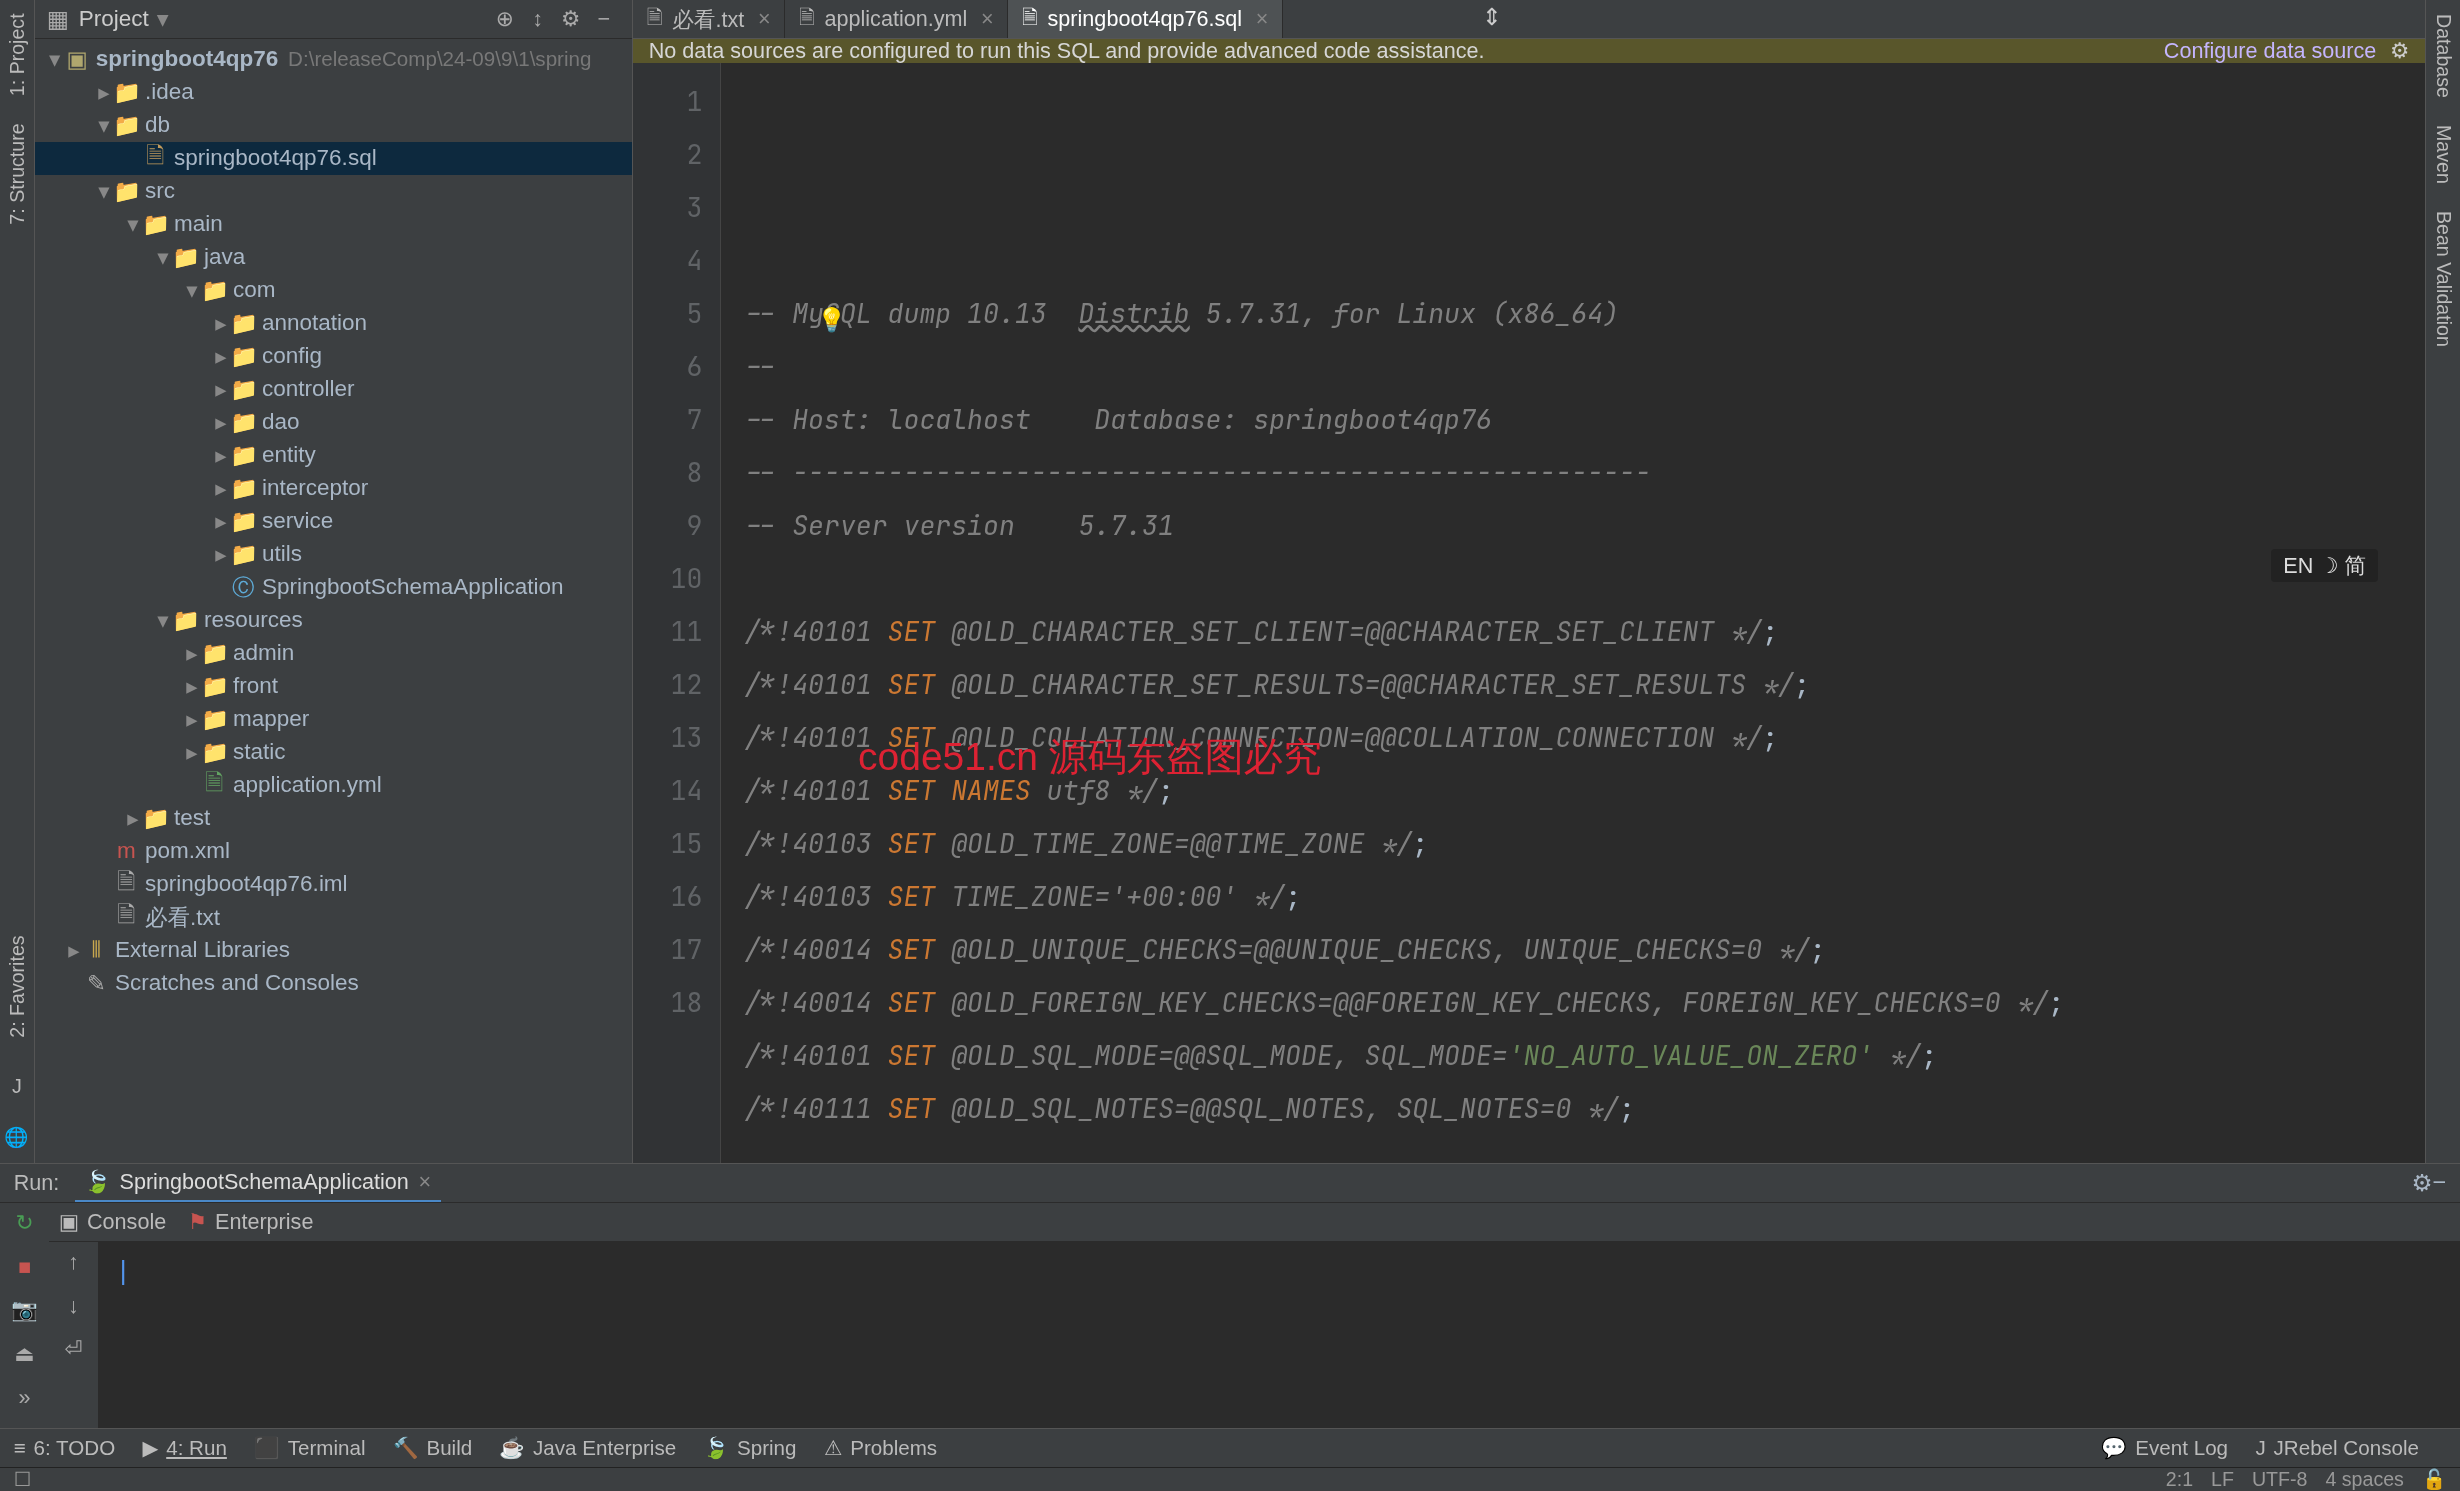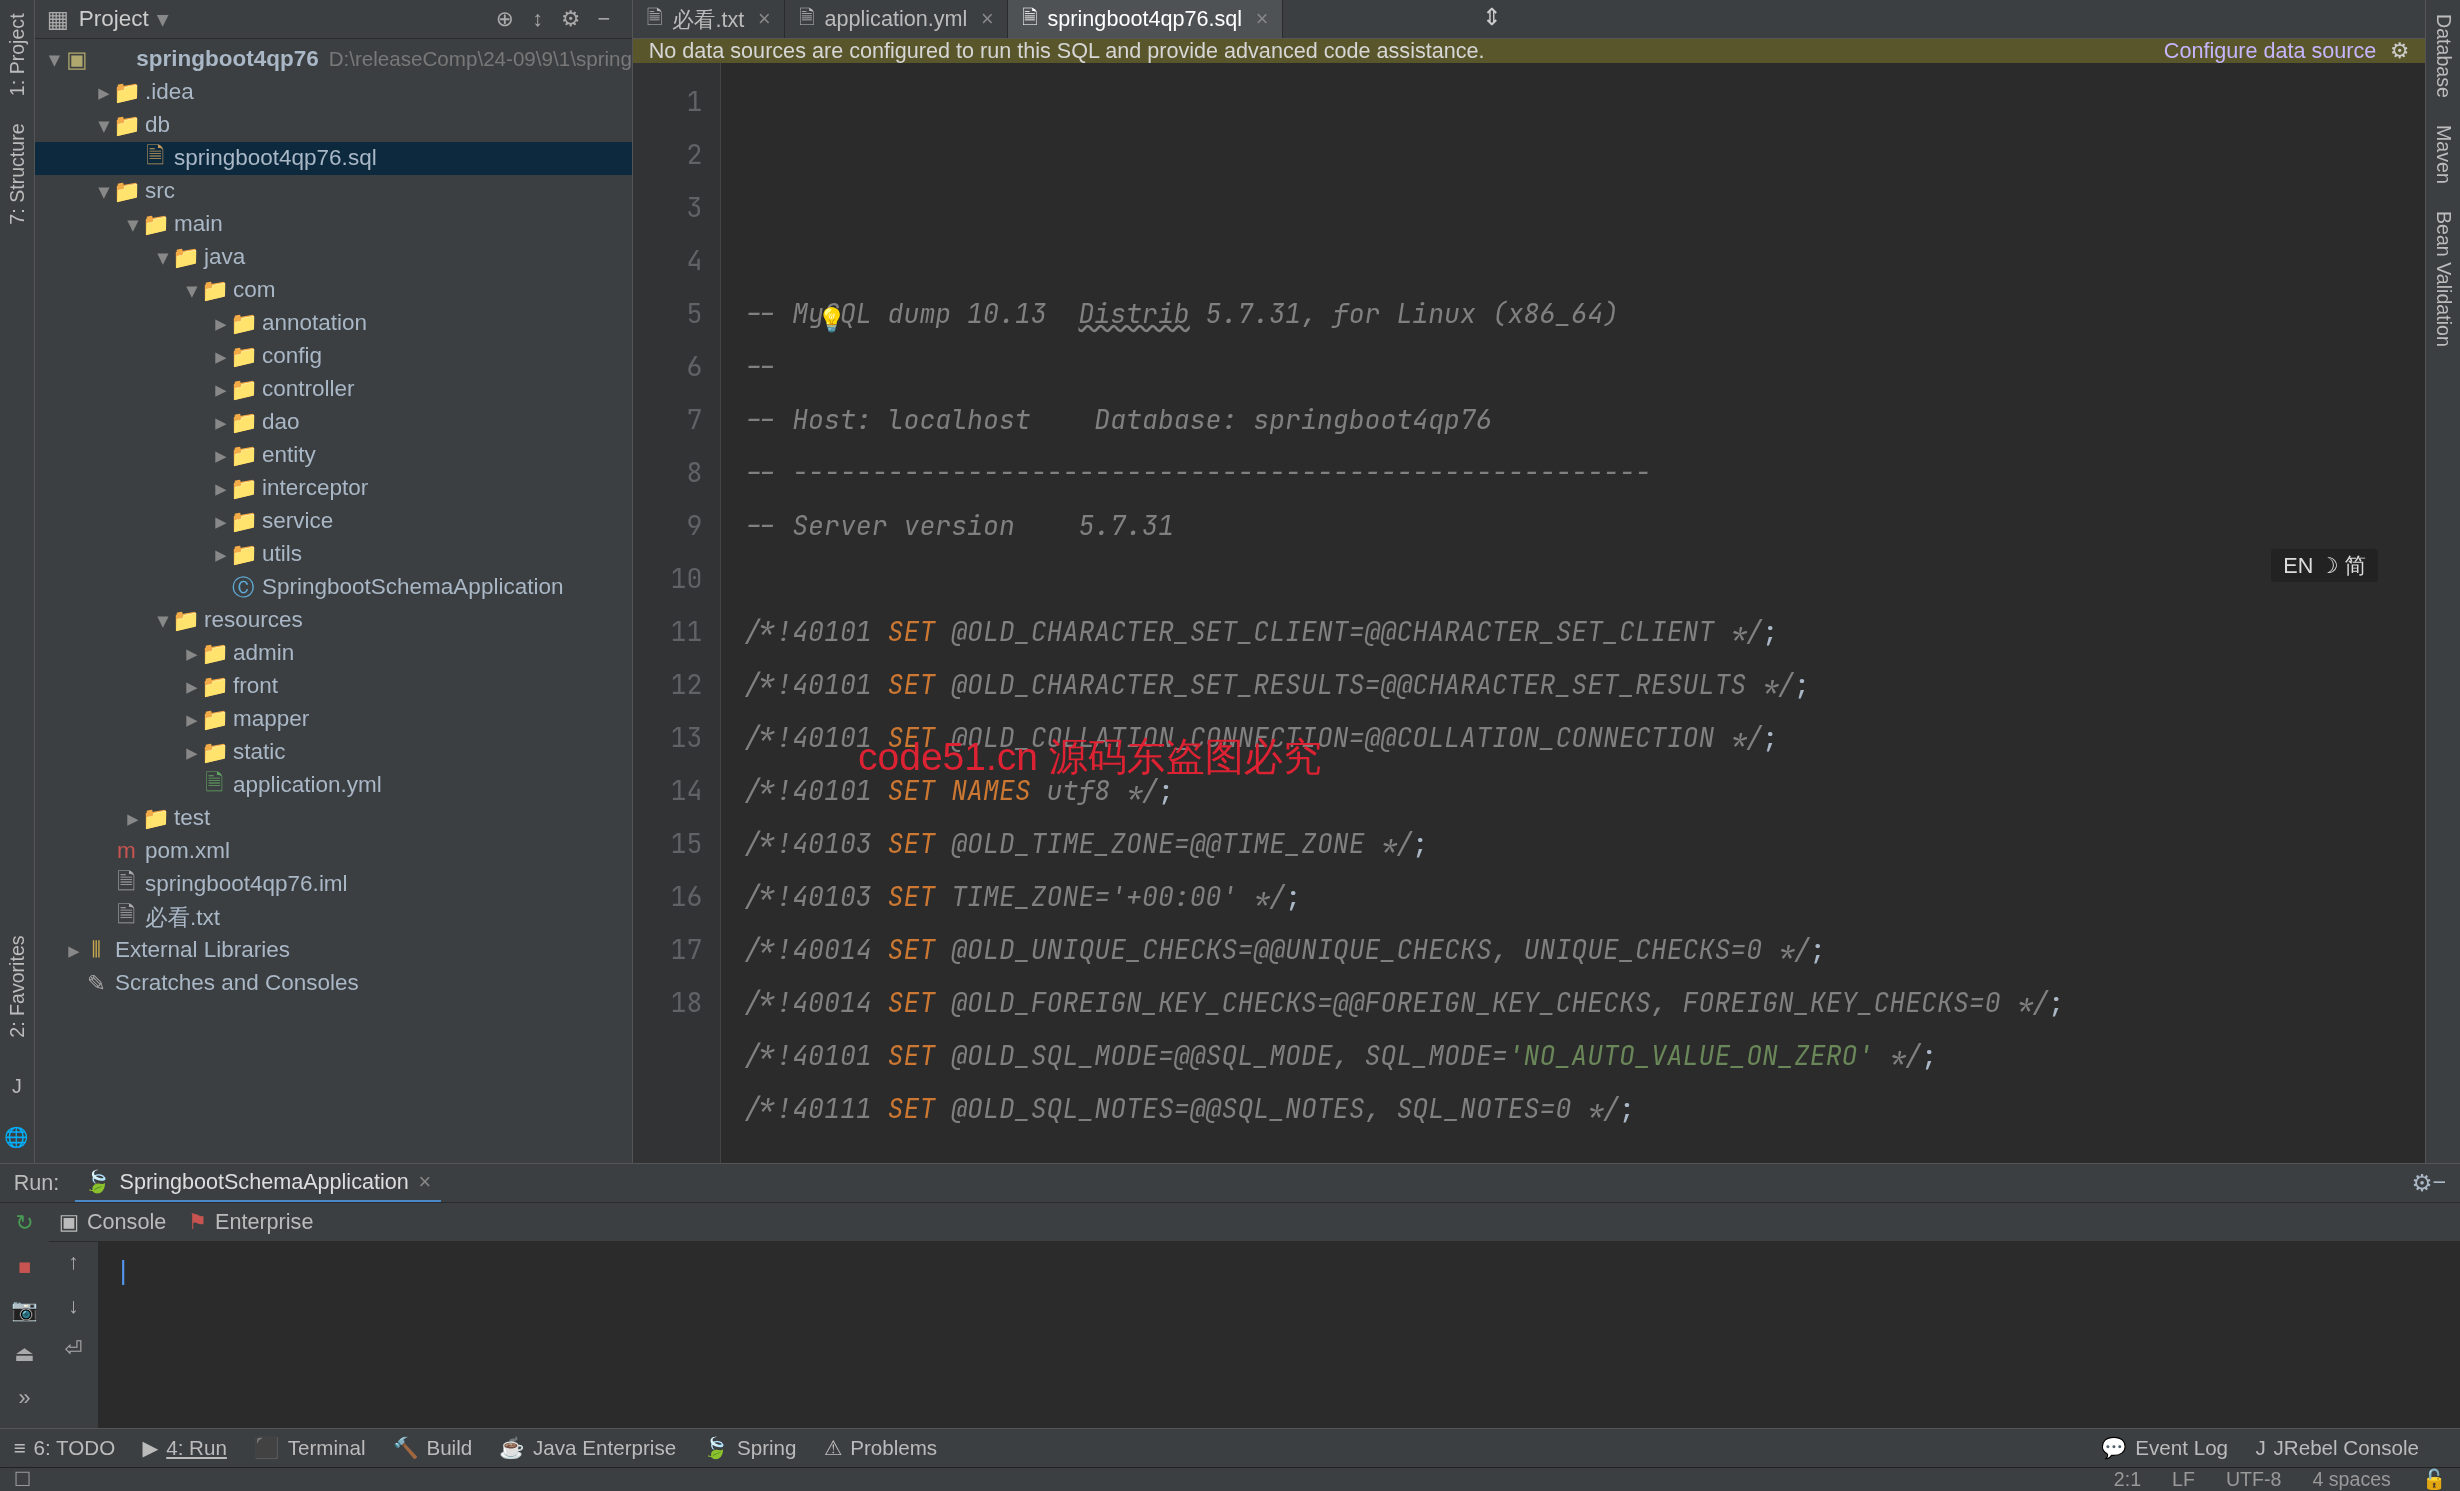--- a/index.html
+++ b/index.html
@@ -14,21 +14,21 @@
 .side-hdr .ttl { color:#ccc; font-size:22.5px;text-align:right; }
 .side-hdr .drop { margin-left:7.8px; color:#888; }
 .side-hdr .spacer { flex:1; }
 .side-hdr .hicon { width:33px; text-align:center; color:#aaa; cursor:pointer; font-size:21.6px; }
 .tree { flex:1; overflow:auto; padding-top:3.9px; font-size:22.5px; }
 .node { display:flex; align-items:center; height:33px; white-space:nowrap; cursor:pointer; }
 .node .chev { width:19.6px; text-align:center; color:#888; }
 .node .ficon { width:25.5px; text-align:center; margin-right:5.9px; }
 .node.sel { background:#0d293e; }
 .node .dim { color:#787878; margin-left:9.8px; font-size:20.6px; }
-.fcolor-proj { color:#a9b7c6; font-weight:bold;margin-left:41px; }
+.fcolor-proj { color:#a9b7c6; font-weight:bold; }
 .fcolor-folder { color:#a9b7c6; }
 .ic-folder { color:#b0a76e; }
 .ic-folder-sp { color:#4b8bbe; }
 .ic-file { color:#aaa; }
 .ic-sql { color:#c19a5b; }
 .ic-yml { color:#62a362; }
 .ic-xml { color:#c75450; }
 .ic-class { color:#5eaad6; }
 .ic-lib { color:#c9a84e; }
 .main { flex:1; display:flex; flex-direction:column; min-width:0; background:#2b2b2b; position:relative; }
@@ -70,21 +70,21 @@
 .run-tabs .rt { display:flex; align-items:center; color:#bbb; font-size:21.6px; cursor:pointer; }
 .run-tabs .rt .ic { margin-right:7.8px; }
 .run-right { flex:1; display:flex; flex-direction:column; }
 .console { flex:1; font-family:"Consolas",monospace; font-size:25.5px; color:#bbb; padding:13.7px 17.6px; background:#2b2b2b; }
 .bottom-bar { height:39px; background:#3c3f41; display:flex; align-items:center; padding:0 13.7px; border-top:1px solid #555; font-size:20.6px; color:#bbb; }
 .bottom-bar .bitem { display:flex; align-items:center; margin-right:27.4px; cursor:pointer; }
 .bottom-bar .bitem .ic { margin-right:7.8px; }
 .bottom-bar .spacer { flex:1; }
 .status-bar { height:25.5px; background:#3c3f41; border-top:1px solid #222; display:flex; align-items:center; padding:0 13.7px; font-size:19.6px; color:#999; }
 .status-bar .spacer { flex:1; }
-.status-bar .sitem { margin-left:31px; }
+.status-bar .sitem { margin-left:18px; }
 .watermark { position:absolute; top:667px; left:137px; color:#d23; font-size:39px; font-family:sans-serif; pointer-events:none; z-index:5; }
 .ime { position:absolute; top:549px; right:47px; background:#222; color:#ddd; font-size:21.6px; padding:2px 11.8px; border-radius:3.9px; }
 .resize-cur { position:absolute; left:1482px; top:2.9px; color:#ccc; font-size:23.5px; }
 </style>
 </head>
 <body>
 
 <div class="root">
  <div class="top">
 

